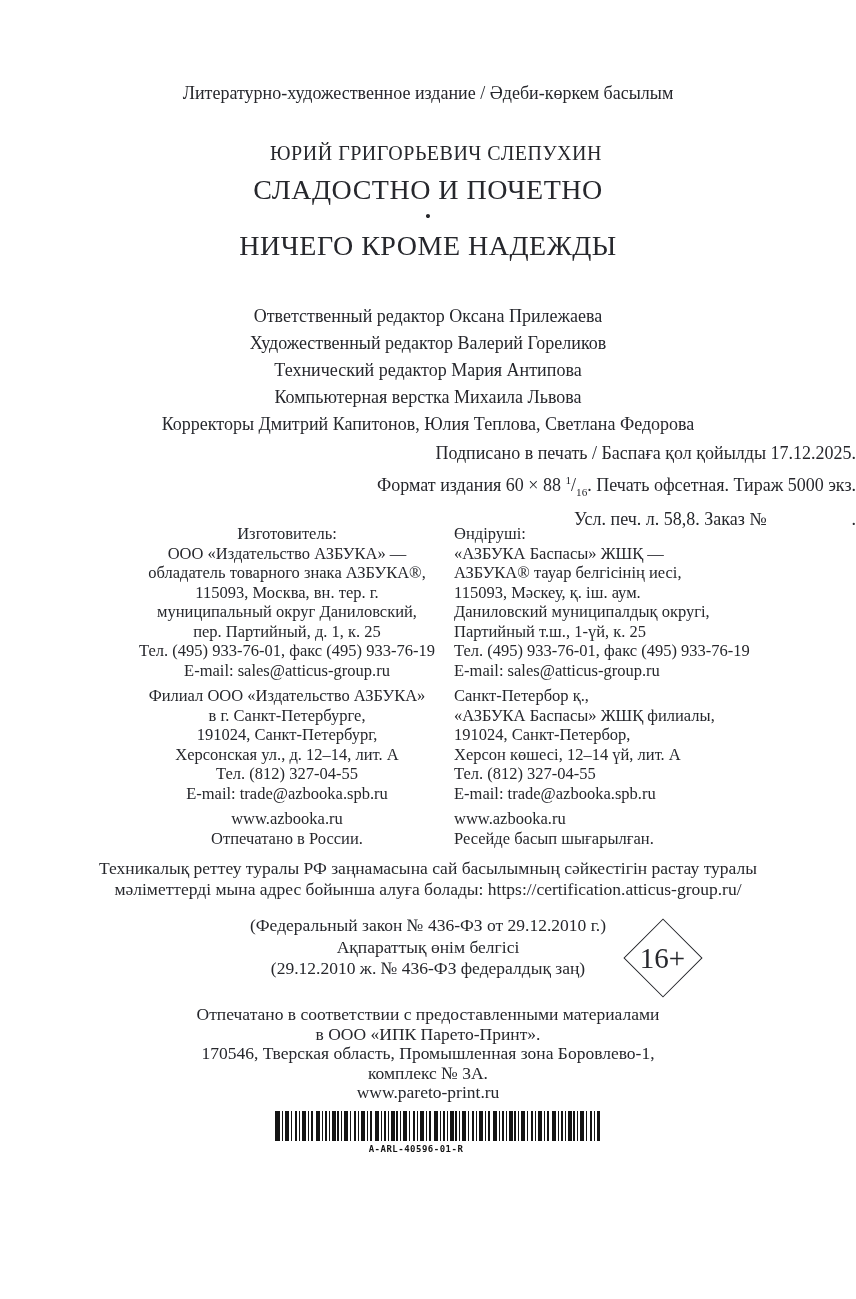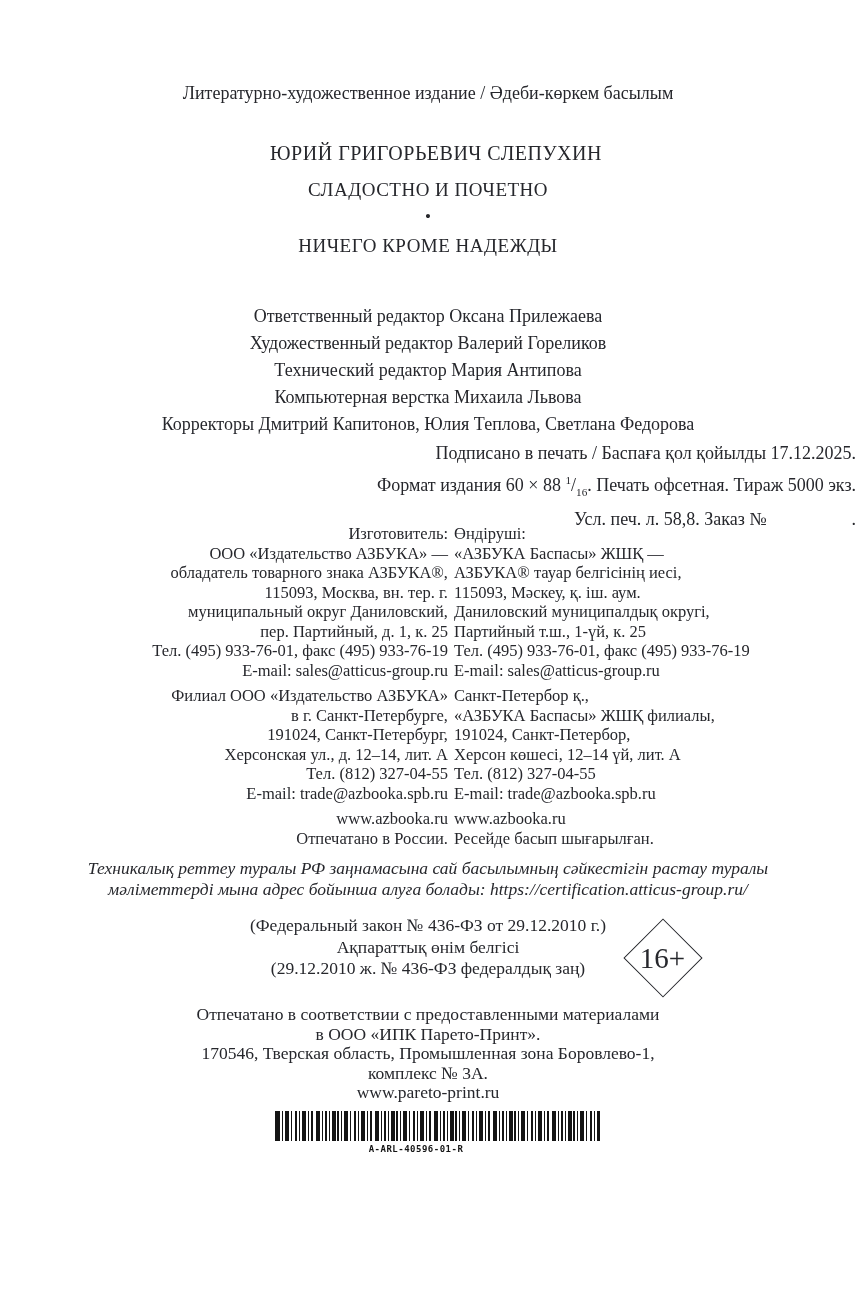--- a/index.html
+++ b/index.html
@@ -11,38 +11,38 @@
     color:#26272c;
     font-family:"Liberation Serif","DejaVu Serif",serif;
     overflow:hidden;
   }
   section { position:absolute; left:0; width:100%; text-align:center; }
 
   .edition   { top:82px;  font-size:18px; line-height:22px; }
 
   .titles    { top:140px; }
   .author    { font-size:20px; line-height:26px; letter-spacing:.5px;padding-left:16px; }
-  .book-title{ font-size:19px; line-height:32px; letter-spacing:.5px; margin-top:8px;font-family:Liberation Serif, serif; }
+  .book-title{ font-size:28px; line-height:32px; letter-spacing:.5px; margin-top:8px;font-family:Liberation Serif, serif; }
   .sep       { font-size:17px; line-height:18px; margin-top:2px; }
   .book-title.second { margin-top:4px; }
 
   .staff     { top:303px; font-size:18px; line-height:27px; }
   .printrun  { top:440px; font-size:18px; line-height:27px;text-align:right; }
   .printrun sup { font-size:62%; vertical-align:super; }
   .printrun sub { font-size:62%; vertical-align:sub; }
   .order-blank { display:inline-block; width:85px; }
 
   .imprint   { top:524px; display:flex; justify-content:center; gap:6px;
                font-size:16.5px; line-height:19.5px; transform:translateX(16px); }
-  .imprint .col-ru { width:322px; text-align:right; }
+  .imprint .col-ru { width:322px; text-align:center; }
   .imprint .col-kz { width:308px; text-align:left; }
   .imprint .para { margin:0; }
   .imprint .para + .para { margin-top:6px; }
 
-  .cert      { top:858px; font-size:17.5px; line-height:21px;font-style:italic; }
+  .cert      { top:858px; font-size:17.5px; line-height:21px; }
 
   .info-sign { top:915px; font-size:17.5px; line-height:21.5px; }
   .diamond   { position:absolute; top:15px; left:50%; margin-left:207px;
                width:54px; height:54px; border:1.6px solid #26272c;
                transform:rotate(45deg);
                display:flex; align-items:center; justify-content:center;
                background:#fff; }
   .diamond span { transform:rotate(-45deg); font-size:29px; line-height:1; }
 
   .printer   { top:1005px; font-size:17.5px; line-height:19.5px; }

